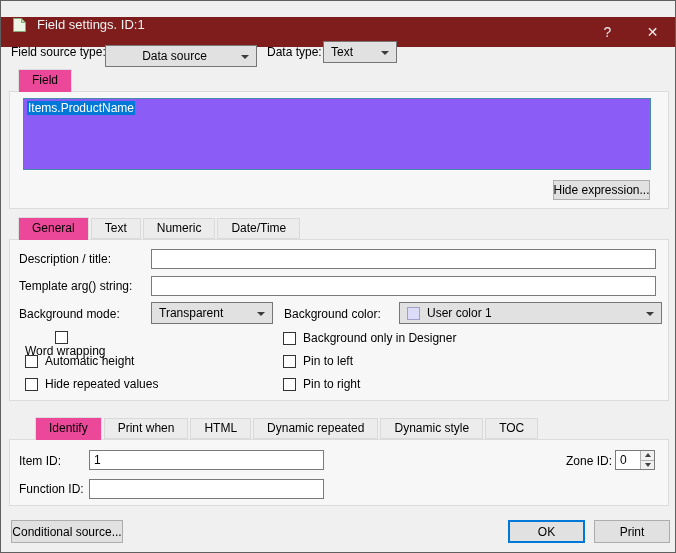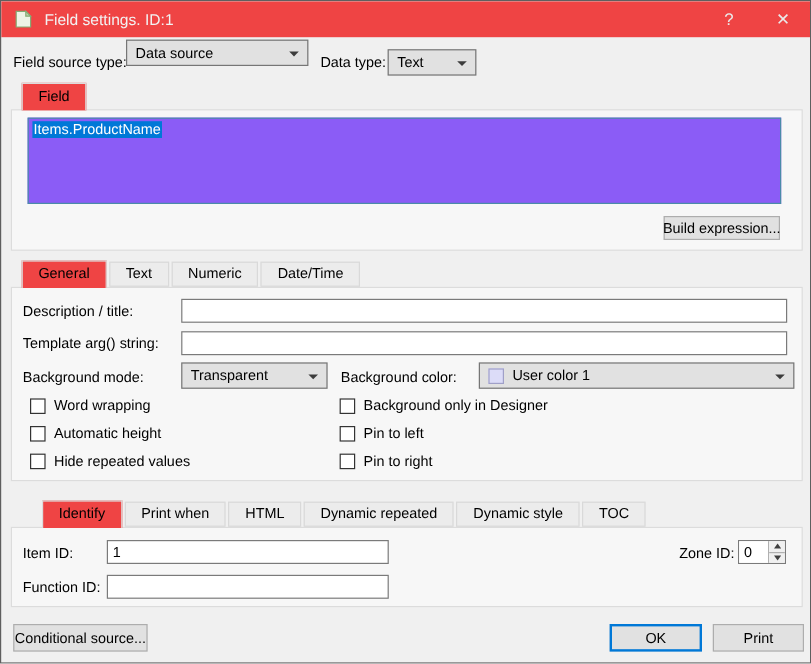--- a/index.html
+++ b/index.html
@@ -4,22 +4,22 @@
 <style>
   * { margin:0; padding:0; box-sizing:border-box; }
   html,body { background:#cfcfcf; font-family:"Liberation Sans", sans-serif; }
   .dialog {
     position:relative; width:676px; height:553px;
     background:#f0f0f0; border:1px solid #5f5f5f; overflow:hidden;
     font-size:12px; color:#000;
   }
   
   .titlebar {
-    position:absolute; left:0; top:0; width:100%; height:30px;
-    background:#ef4444; display:flex; align-items:center;
+    position:absolute; left:0; top:16px; width:100%; height:30px;
+    background:#7f1d1d; display:flex; 
   }
   .title-icon { margin-left:11px; display:flex; }
   .title-text { color:#f2f2f2; font-size:13px; margin-left:10px; flex:1; }
   .tb-btn {
     width:45px; height:30px; display:flex; align-items:center; justify-content:center;
     color:#eaeaea; font-size:14px; cursor:default;
   }
   
   .lbl { position:absolute; white-space:nowrap; line-height:14px; }
   .combo {
@@ -42,21 +42,21 @@
   }
   .btn.default { border:2px solid #0078d7; }
   
   .pane { position:absolute; background:#f7f7f7; border:1px solid #dcdcdc; z-index:1; }
   .tabs { position:absolute; display:flex; align-items:flex-end; height:22px; z-index:2; }
   .tab {
     height:21px; line-height:19px; padding:0 13px; background:#ececec;
     border:1px solid #d9d9d9; margin-right:2px; white-space:nowrap;
   }
   .tab.active {
-    height:23px; line-height:21px; background:#ef4444; border-color:#dcdcdc;
+    height:23px; line-height:21px; background:#ec4899; border-color:#dcdcdc;
     border-bottom:none; margin-bottom:-1px; z-index:3;
   }
   
   .exprbox {
     position:absolute; left:22px; top:97px; width:628px; height:72px;
     background:#8b5cf6; border:1px solid #4a8ba8; padding:2px 3px;
   }
   .sel { background:#0078d7; color:#fff; padding:0 1px; }
   
   .cbrow { position:absolute; display:flex; align-items:center; }
@@ -87,38 +87,38 @@
         <path d="M1.5 1.5 h8 l4 4 v9 h-12 z" fill="#eef4e6" stroke="#85ab74"></path>
         <path d="M9.5 1.5 l4 4 h-4 z" fill="#bcd3aa" stroke="#85ab74"></path>
       </svg>
     </span>
     <span class="title-text">Field settings. ID:1</span>
     <div class="tb-btn">?</div>
     <div class="tb-btn">✕</div>
   </div>
 
   <span class="lbl" style="left:10px; top:44px;">Field source type:</span>
-  <div class="combo" style="left:104px; top:32px; width:152px;">
+  <div class="combo" style="left:104px; top:44px; width:152px;justify-content:center;">
     <span>Data source</span>
     <span class="arrow"></span>
   </div>
   <span class="lbl" style="left:266px; top:44px;">Data type:</span>
   <div class="combo" style="left:322px; top:40px; width:74px;">
     <span>Text</span>
     <span class="arrow"></span>
   </div>
 
   <div class="pane" style="left:8px; top:90px; width:660px; height:118px;"></div>
   <div class="tabs" style="left:17px; top:68px;">
     <div class="tab active">Field</div>
   </div>
   <div class="exprbox" style="z-index:2;">
     <span class="sel">Items.ProductName</span>
   </div>
-  <button class="btn" style="left:552px; top:179px; width:97px; height:20px; z-index:2;">Build expression...</button>
+  <button class="btn" style="left:552px; top:179px; width:97px; height:20px; z-index:2;">Hide expression...</button>
 
   <div class="pane" style="left:8px; top:238px; width:660px; height:162px;"></div>
   <div class="tabs" style="left:17px; top:216px;">
     <div class="tab active">General</div>
     <div class="tab">Text</div>
     <div class="tab">Numeric</div>
     <div class="tab">Date/Time</div>
   </div>
 
   <span class="lbl" style="left:18px; top:251px; z-index:2;">Description / title:</span>
@@ -133,21 +133,21 @@
     <span class="arrow"></span>
   </div>
 
   <span class="lbl" style="left:283px; top:306px; z-index:2;">Background color:</span>
   <div class="combo" style="left:398px; top:301px; width:263px; z-index:2;">
     <span class="swatch" style="background: rgb(220, 220, 248);"></span>
     <span>User color 1</span>
     <span class="arrow"></span>
   </div>
 
-  <div class="cbrow" style="left:24px; top:330px; z-index:2;">
+  <div class="cbrow" style="left:24px; top:330px; z-index:2;flex-direction:column;">
     <span class="cb"></span>
     <span>Word wrapping</span>
   </div>
   <div class="cbrow" style="left:24px; top:353px; z-index:2;">
     <span class="cb"></span>
     <span>Automatic height</span>
   </div>
   <div class="cbrow" style="left:282px; top:330px; z-index:2;">
     <span class="cb"></span>
     <span>Background only in Designer</span>

